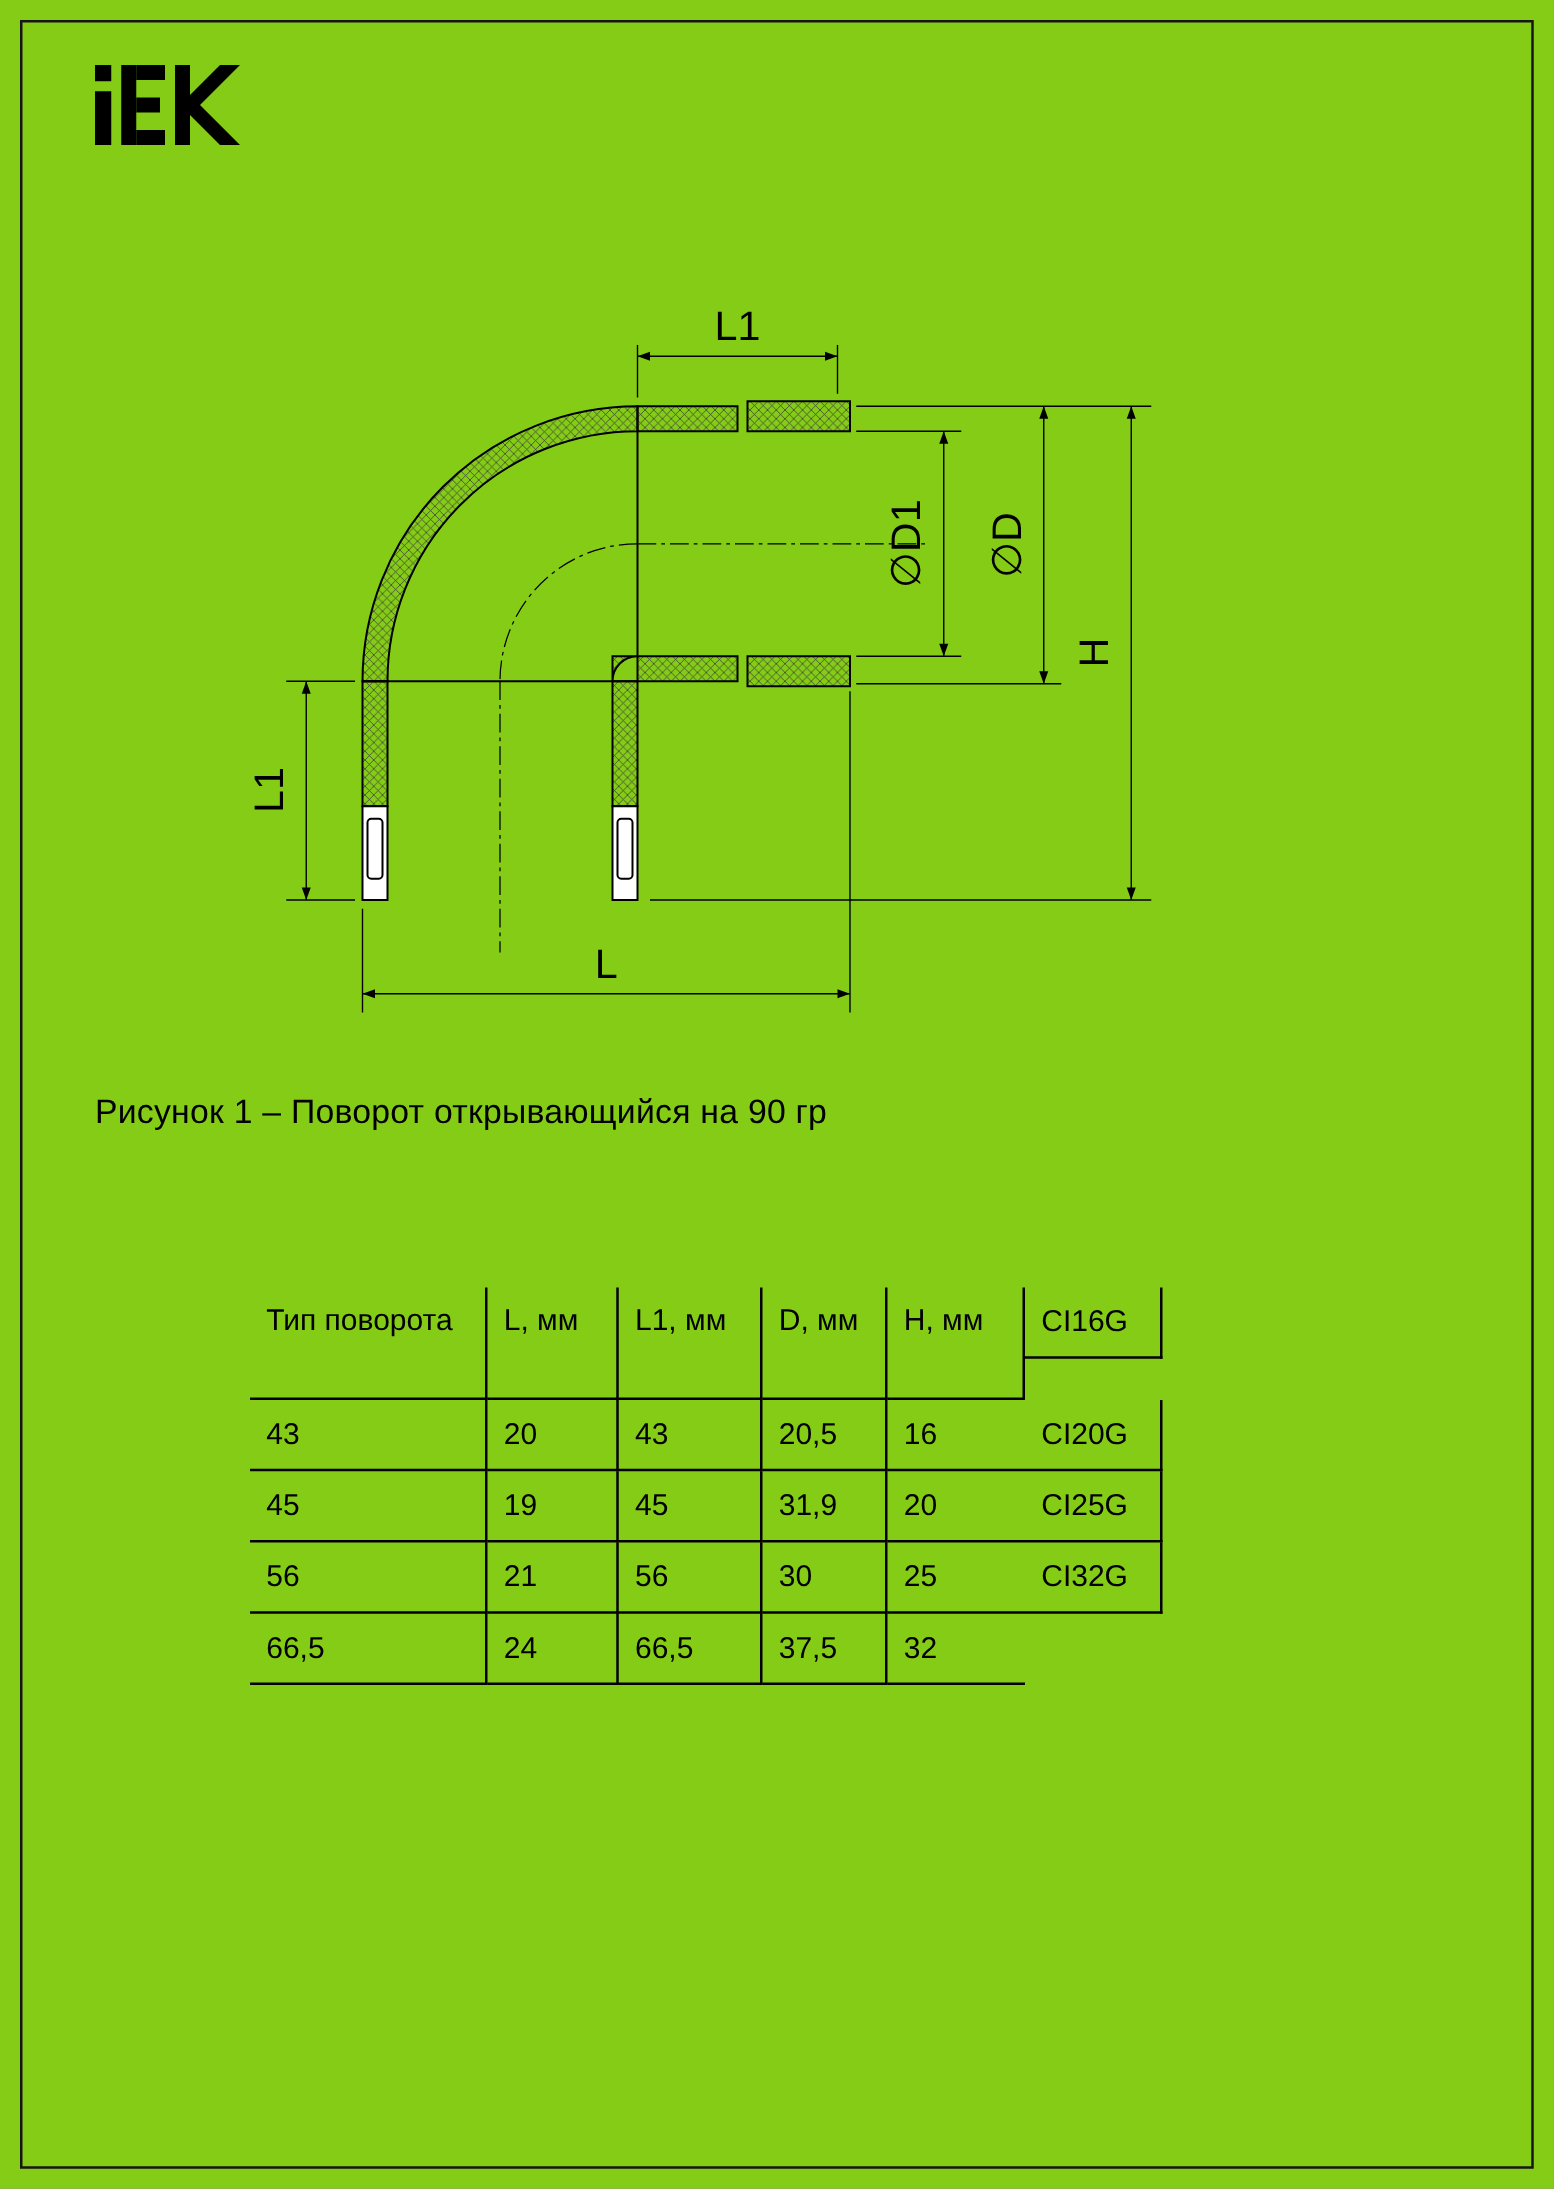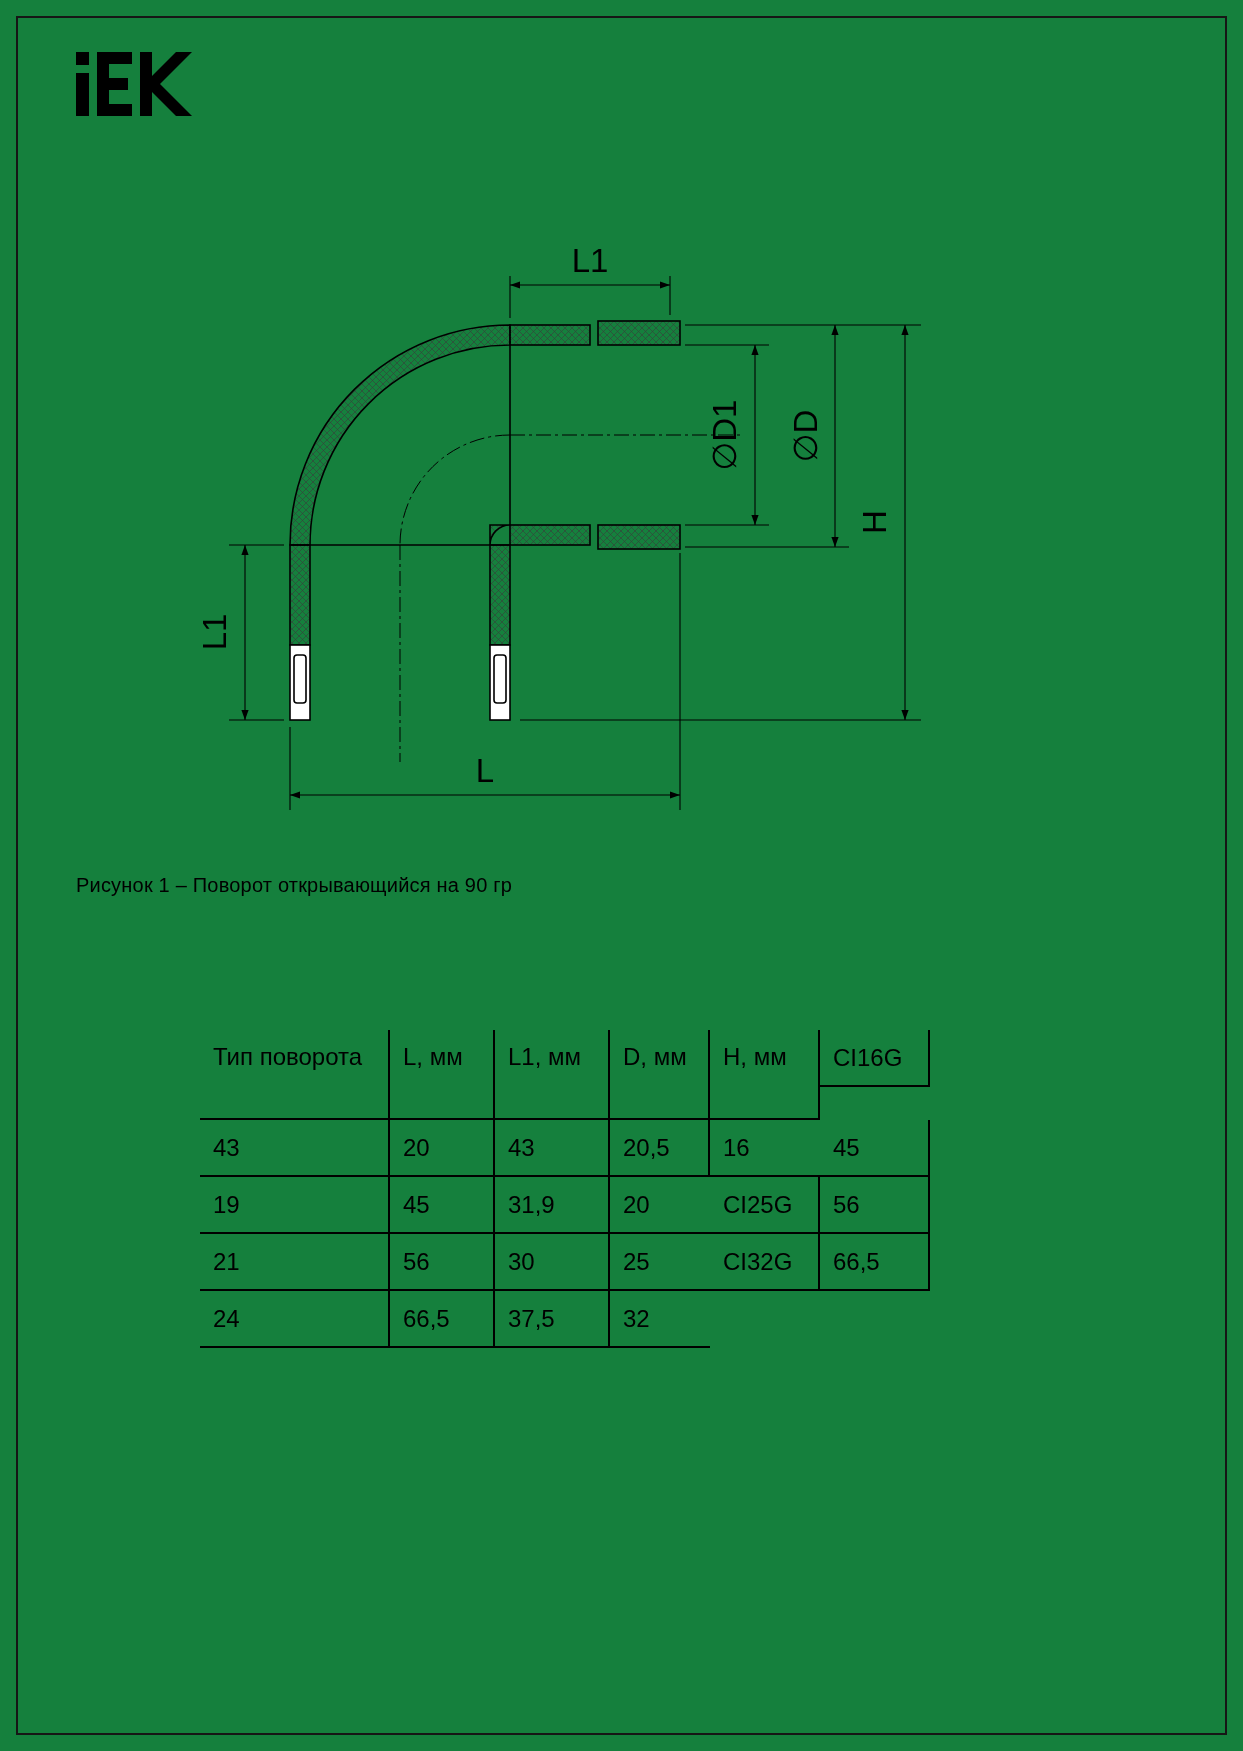--- a/index.html
+++ b/index.html
@@ -1,34 +1,34 @@
 <!DOCTYPE html>
 <html><head>
 <meta charset="utf-8">
 <style>
   html,body{margin:0;padding:0;background:#9a9a9a;}
   .page{
     position:relative;
     width:1243px;height:1751px;
     margin:0 auto;
-    background:#15803d;
+    background:#84cc16;
     font-family:"Liberation Sans",sans-serif;
     color:#000;
     overflow:hidden;
   }
   .page-border{
     position:absolute;inset:16px;
     border:2px solid #161616;
     pointer-events:none;
   }
   .logo-wrap{position:absolute;left:76px;top:52px;}
   .drawing{position:absolute;left:180px;top:230px;}
   .caption{
     position:absolute;left:76px;top:874px;
-    font-size:20px;letter-spacing:0.2px;
+    font-size:27px;letter-spacing:0.2px;
   }
   .tbl{
     position:absolute;left:200px;top:1030px;
     display:grid;
     grid-template-columns:190px 105px 115px 100px 110px 110px;
     font-size:24px;
   }
   .td{
     box-sizing:border-box;
     border-right:2px solid #000;
@@ -145,20 +145,21 @@
     <div class="td th c4">D, мм</div>
     <div class="td th c3">H, мм</div>
 
     <div class="td c0">CI16G</div>
     <div class="td c1">43</div>
     <div class="td c2">20</div>
     <div class="td c3">43</div>
     <div class="td c4">20,5</div>
     <div class="td c5">16</div>
 
+    <div class="td c0">CI20G</div>
     <div class="td c1">45</div>
     <div class="td c2">19</div>
     <div class="td c3">45</div>
     <div class="td c4">31,9</div>
     <div class="td c5">20</div>
 
     <div class="td c0">CI25G</div>
     <div class="td c1">56</div>
     <div class="td c2">21</div>
     <div class="td c3">56</div>

